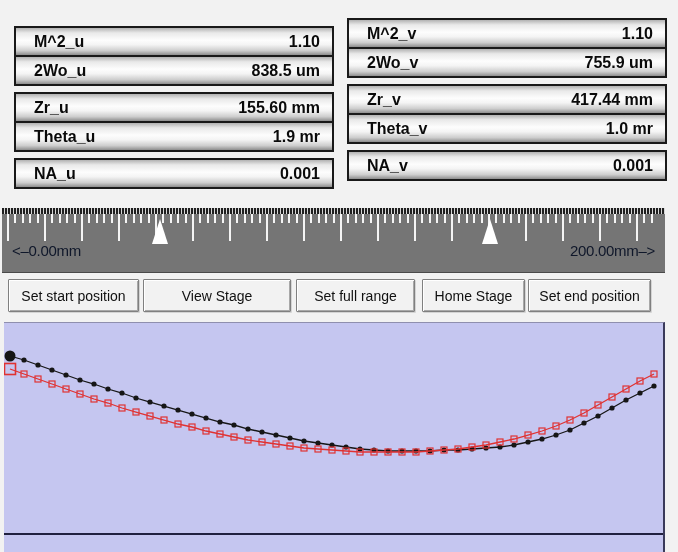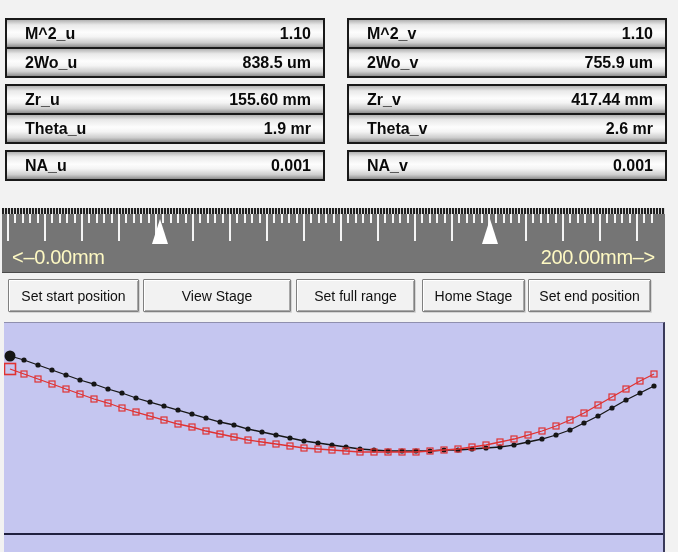--- a/index.html
+++ b/index.html
@@ -3,21 +3,21 @@
 <meta charset="utf-8">
 <style>
   html,body{margin:0;padding:0;}
   body{
     width:678px;height:552px;position:relative;overflow:hidden;
     background:#f2f2f2;
     font-family:"Liberation Sans", sans-serif;
   }
   
   .param-panel{position:absolute;top:18px;width:320px;}
-  #panel-u{left:5px;}
+  #panel-u{left:14px;margin-top:8px;}
   #panel-v{left:347px;}
   .readout-group{margin-top:6px;}
   .readout-group:first-child{margin-top:0;}
   .readout-row{
     height:27px;
     border:2px solid #191919;
     background:linear-gradient(180deg,#b2b2b2 0%,#e9e9e9 18%,#fdfdfd 45%,#f4f4f4 62%,#cdcdcd 84%,#8d8d8d 100%);
     display:flex;align-items:center;justify-content:space-between;
     padding:0 12px 0 18px;box-sizing:content-box;
     font-weight:bold;font-size:16px;color:#0a0a0a;
@@ -37,21 +37,21 @@
   }
   .ruler-tick{position:absolute;top:0;width:2px;background:#f4f4f4;}
   .ruler-tick.short{height:9px;}
   .ruler-tick.long{height:27px;}
   .pos-marker{
     position:absolute;top:5px;width:0;height:0;
     border-left:8px solid transparent;border-right:8px solid transparent;
     border-bottom:25px solid #ffffff;
   }
   .ruler-label{
-    position:absolute;bottom:3px;font-size:20px;color:#fef9c3;
+    position:absolute;bottom:13px;font-size:15px;color:#0f172a;
     letter-spacing:-0.3px;white-space:nowrap;
   }
   .ruler-label.left{left:10px;}
   .ruler-label.center{left:50%;transform:translateX(-50%);}
   .ruler-label.right{right:10px;}
   
   .ctl-button{
     position:absolute;top:279px;height:33px;
     background:#f2f2f2;border:1px solid #808080;border-radius:1px;
     box-shadow:inset 1px 1px 0 #ffffff, inset -1px -1px 0 #a8a8a8, 1px 1px 0 rgba(0,0,0,0.12);
@@ -110,21 +110,21 @@
         <span class="readout-value">755.9 um</span>
       </div>
     </div>
     <div class="readout-group">
       <div class="readout-row">
         <span class="readout-label">Zr_v</span>
         <span class="readout-value">417.44 mm</span>
       </div>
       <div class="readout-row">
         <span class="readout-label">Theta_v</span>
-        <span class="readout-value">2.6 mr</span>
+        <span class="readout-value">1.0 mr</span>
       </div>
     </div>
     <div class="readout-group">
       <div class="readout-row">
         <span class="readout-label">NA_v</span>
         <span class="readout-value">0.001</span>
       </div>
     </div>
   </div>
 

